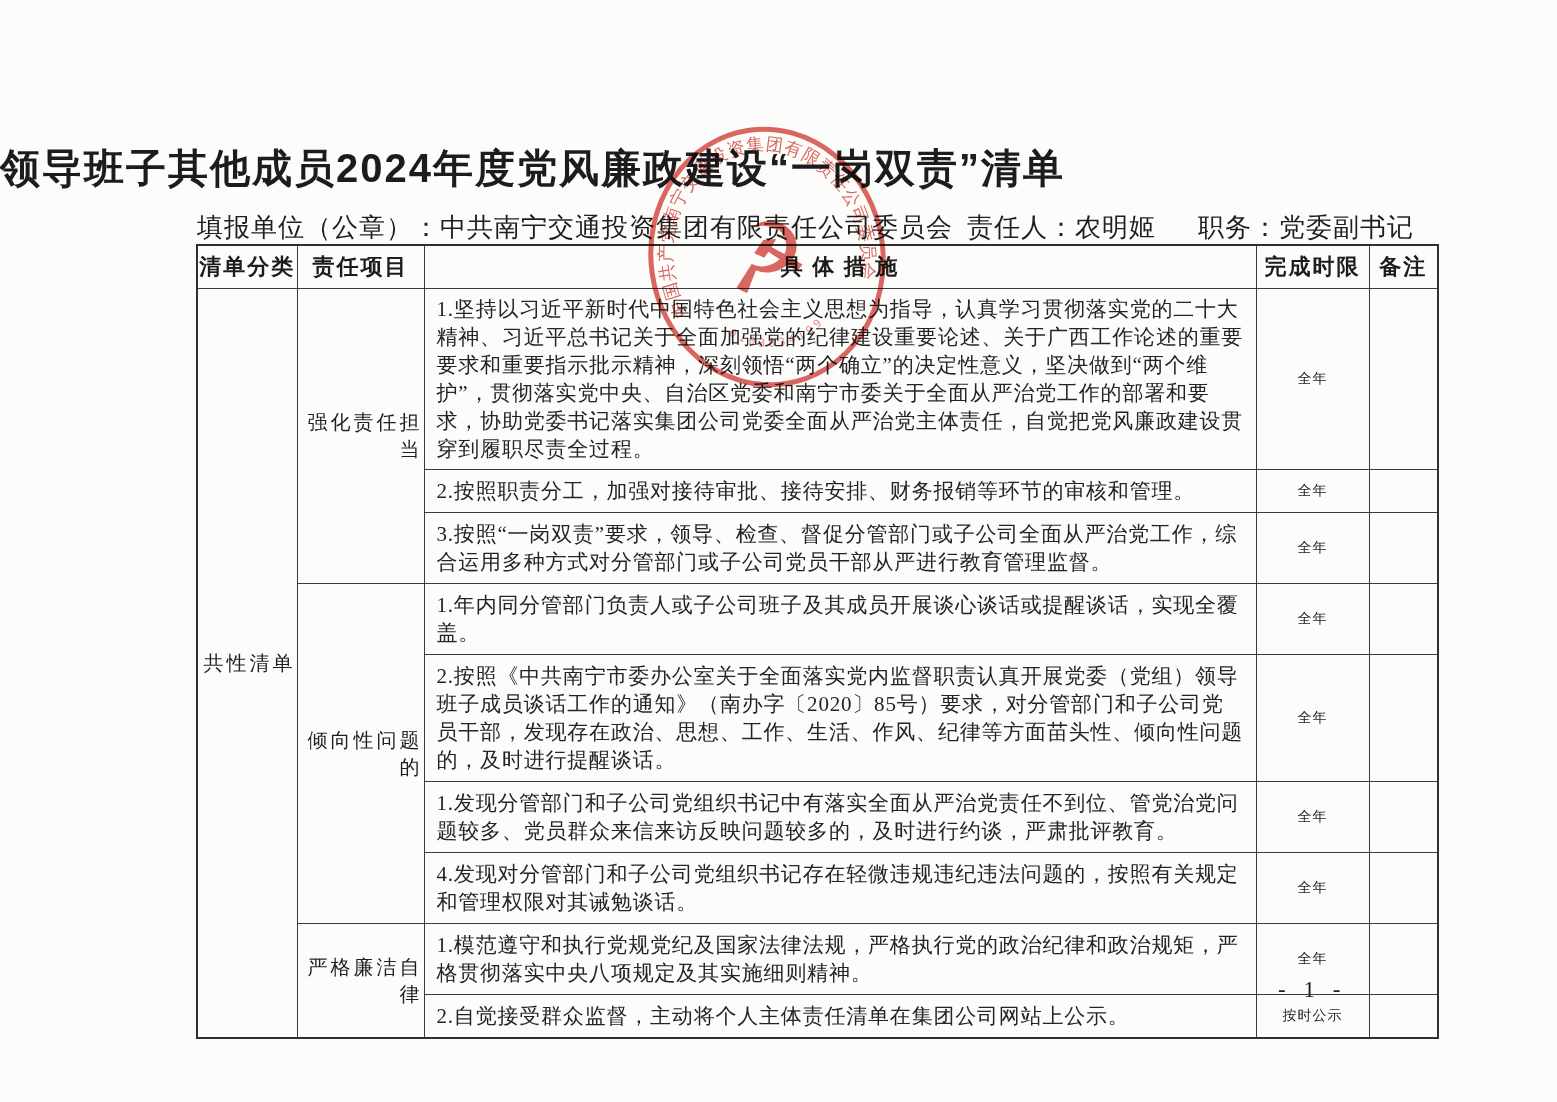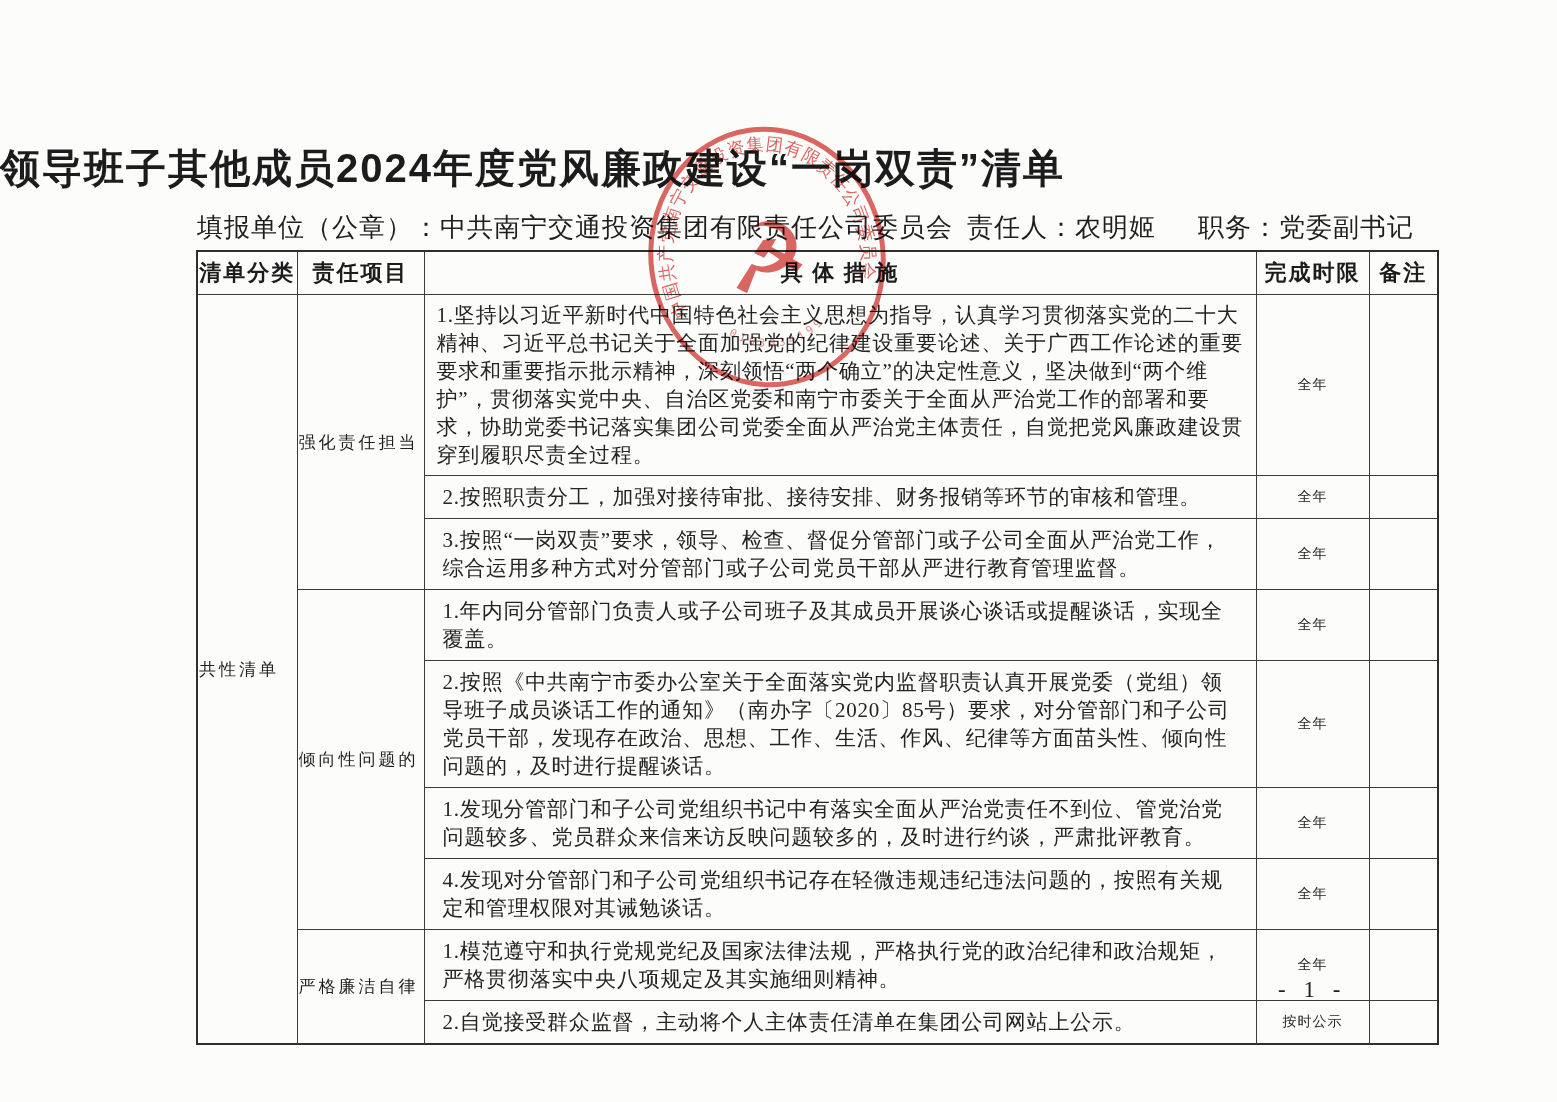--- a/index.html
+++ b/index.html
@@ -16,40 +16,40 @@
     font-weight:700;font-size:40px;letter-spacing:2px;color:#1c1c1c;
   }
   .form-line{
     position:absolute;top:210px;left:197px;width:1240px;
     font-size:26px;letter-spacing:1px;color:#1e1e1e;white-space:nowrap;
   }
   .form-line .seg2{margin-left:14px;}
   .form-line .seg3{margin-left:42px;}
 
   table.sheet{
-    position:absolute;left:196px;top:250px;width:1241px;
+    position:absolute;left:196px;top:244px;width:1241px;
     border-collapse:collapse;table-layout:fixed;
     background:transparent;
   }
   table.sheet th,table.sheet td{
     border:1px solid #3b3b3b;
     vertical-align:middle;
   }
   table.sheet{border:2px solid #2f2f2f;}
   th{
     font-size:22px;font-weight:700;text-align:center;
     height:40px;letter-spacing:2px;color:#1c1c1c;
     font-family:"Liberation Serif","DejaVu Serif",serif;
   }
   td.cat,td.proj{
-    text-align:left;font-size:17px;letter-spacing:3px;color:#1e1e1e;
+    text-align:right;font-size:20px;letter-spacing:3px;color:#1e1e1e;
   }
   td.measure{
     font-size:21px;line-height:28px;letter-spacing:0.8px;
-    padding:7px 18px;color:#242424;text-align:left;
+    padding:7px 12px;color:#242424;text-align:left;
   }
   td.deadline{
     text-align:center;font-size:14px;letter-spacing:1px;color:#1e1e1e;
   }
   td.note{background:transparent;}
   tr.r-tall td.measure{padding:6px 12px;}
 
   .page-number{
     position:absolute;left:1278px;top:977px;
     font-size:23px;letter-spacing:6px;color:#222;

